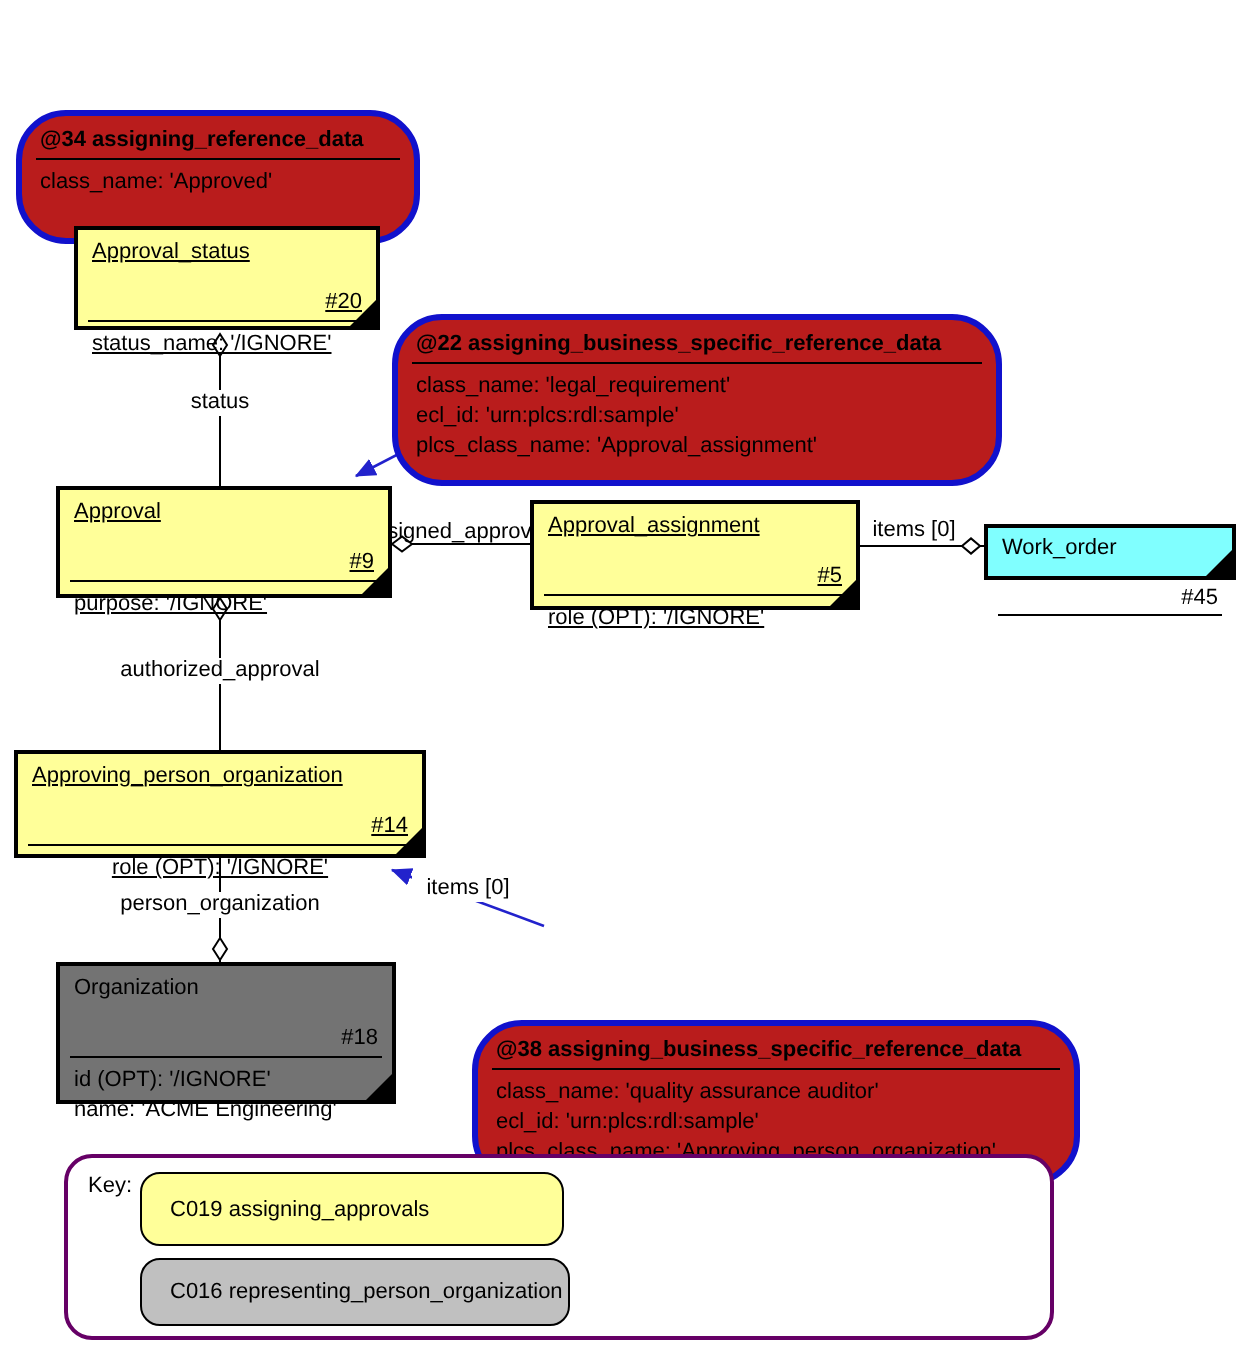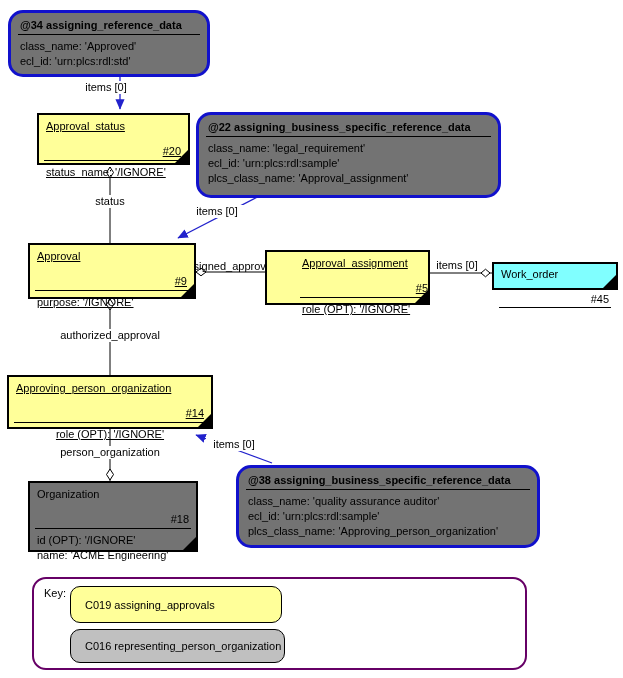--- a/index.html
+++ b/index.html
@@ -18,21 +18,21 @@
   .fill-gray{background:#737373;}
   .etitle{display:flex;justify-content:space-between;margin:0 5px;padding:5px 2px 3px 2px;
           border-bottom:1px solid #000;white-space:nowrap;}
   .etitle .num{margin-left:8px;margin-top:25px;}
   .eattrs{padding:4px 7px 0 7px;}
   .eattrs div{line-height:15px;white-space:nowrap;}
   .corner{position:absolute;right:0;bottom:0;width:0;height:0;
           border-left:13px solid transparent;border-bottom:13px solid #000;}
 
   
-  .rbox{position:absolute;z-index:3;border:3px solid #1111cc;border-radius:15px;background:#737373;box-sizing:border-box;}
+  .rbox{position:absolute;z-index:3;border:3px solid #1111cc;border-radius:25px;background:#b91c1c;box-sizing:border-box;margin-top:45px;}
   .rtitle{font-weight:bold;margin:0 7px;padding:6px 2px 3px 2px;border-bottom:1px solid #000;white-space:nowrap;}
   .rattrs{padding:4px 9px 0 9px;}
   .rattrs div{line-height:15px;white-space:nowrap;}
 
   
   .keybox{position:absolute;left:32px;top:577px;width:495px;height:93px;z-index:3;
           border:2px solid #660066;border-radius:14px;background:#fff;box-sizing:border-box;}
   .keylabel{position:absolute;left:10px;top:8px;}
   .kitem{position:absolute;border:1.5px solid #000;border-radius:10px;box-sizing:border-box;
          display:flex;align-items:center;padding-left:14px;white-space:nowrap;}
@@ -75,21 +75,20 @@
   <div class="elabel" style="left:182px;top:260px;width:92px;">assigned_approval</div>
   <div class="elabel" style="left:429px;top:259px;width:56px;">items [0]</div>
   <div class="elabel wbg" style="left:58px;top:329px;width:104px;">authorized_approval</div>
   <div class="elabel wbg" style="left:206px;top:438px;width:56px;">items [0]</div>
   <div class="elabel wbg" style="left:58px;top:446px;width:104px;">person_organization</div>
 
   <div class="rbox" style="left:8px;top:10px;width:202px;height:67px;">
     <div class="rtitle">@34 assigning_reference_data</div>
     <div class="rattrs">
       <div>class_name: 'Approved'</div>
-      <div>ecl_id: 'urn:plcs:rdl:std'</div>
     </div>
   </div>
 
   <div class="rbox" style="left:196px;top:112px;width:305px;height:86px;">
     <div class="rtitle">@22 assigning_business_specific_reference_data</div>
     <div class="rattrs">
       <div>class_name: 'legal_requirement'</div>
       <div>ecl_id: 'urn:plcs:rdl:sample'</div>
       <div>plcs_class_name: 'Approval_assignment'</div>
     </div>
@@ -119,21 +118,21 @@
     <div class="etitle">
       <span>Approval</span>
       <span class="num">#9</span>
     </div>
     <div class="eattrs">
         <div>purpose: '/IGNORE'</div>
       </div>
     <div class="corner"></div>
   </div>
 
-  <div class="ebox fill-yellow" style="left:265px;top:250px;width:165px;height:55px;padding-left:28px;">
+  <div class="ebox fill-yellow" style="left:265px;top:250px;width:165px;height:55px;">
     <div class="etitle">
       <span>Approval_assignment</span>
       <span class="num">#5</span>
     </div>
     <div class="eattrs">
         <div>role (OPT): '/IGNORE'</div>
       </div>
     <div class="corner"></div>
   </div>
 

